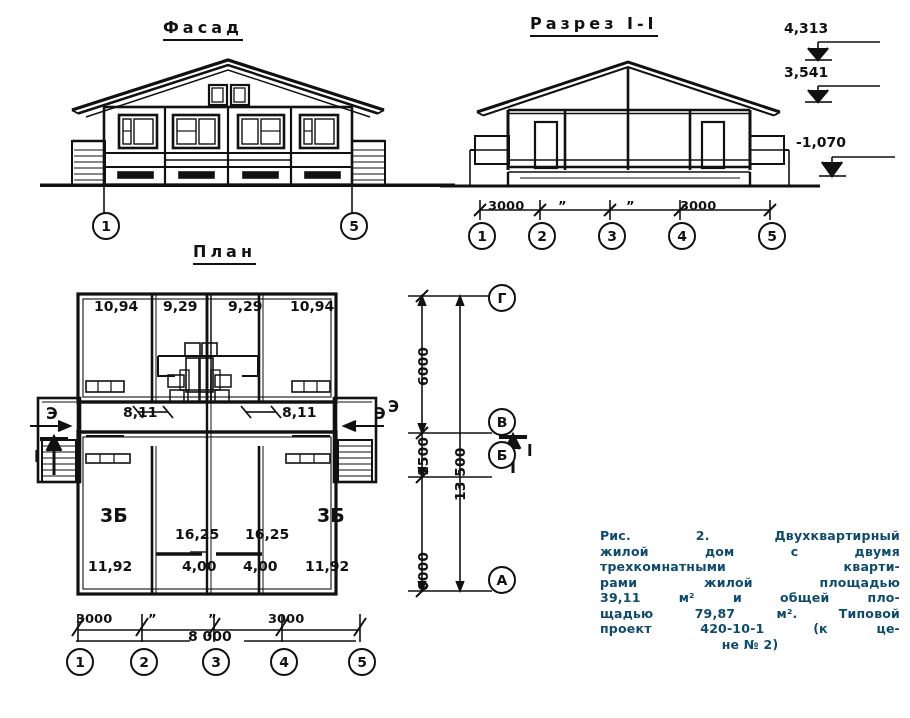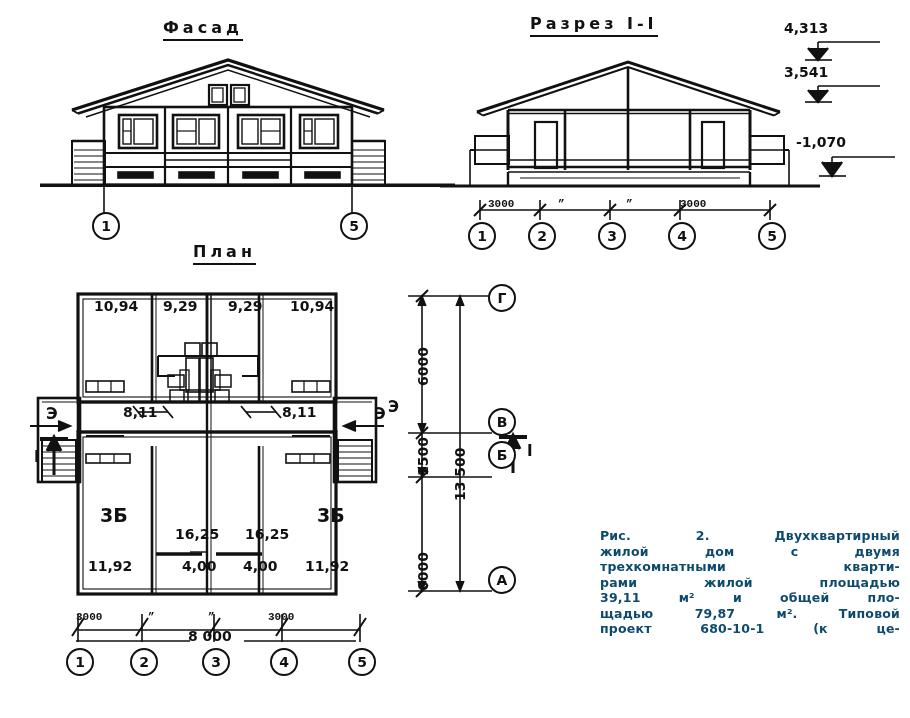--- a/index.html
+++ b/index.html
@@ -23,21 +23,21 @@
   }
   .ttl .ul{display:block;border-bottom:2px solid #111;height:1px;margin-top:1px;}
   .num{
     font-family:"DejaVu Sans", sans-serif;
     font-weight:bold;
     font-size:14px;
     color:#111;
     white-space:nowrap;
     letter-spacing:0px;
   }
-  .num.sm{font-size:11px;font-family:Liberation Mono, monospace;}
+  .num.sm{font-size:13px;}
   .vert{
     transform:rotate(-90deg);
     transform-origin:left top;
     white-space:nowrap;
   }
   .circ{
     position:absolute;
     border:2px solid #111;
     border-radius:50%;
     width:24px;height:24px;
@@ -432,16 +432,17 @@
     <div class="circ" style="left:348px;top:412px;">5</div>
   </div>
 
   <div class="abs cap" id="caption">
     <div>Рис. 2. Двухквартирный</div>
     <div>жилой дом с двумя</div>
     <div>трехкомнатными кварти-</div>
     <div>рами жилой площадью</div>
     <div>39,11 м² и общей пло-</div>
     <div>щадью 79,87 м². Типовой</div>
-    <div>проект 680-10-1 (к це-</div>
+    <div>проект 420-10-1 (к це-</div>
+    <div class="last">не № 2)</div>
   </div>
 
 </div>
 
 </body></html>

